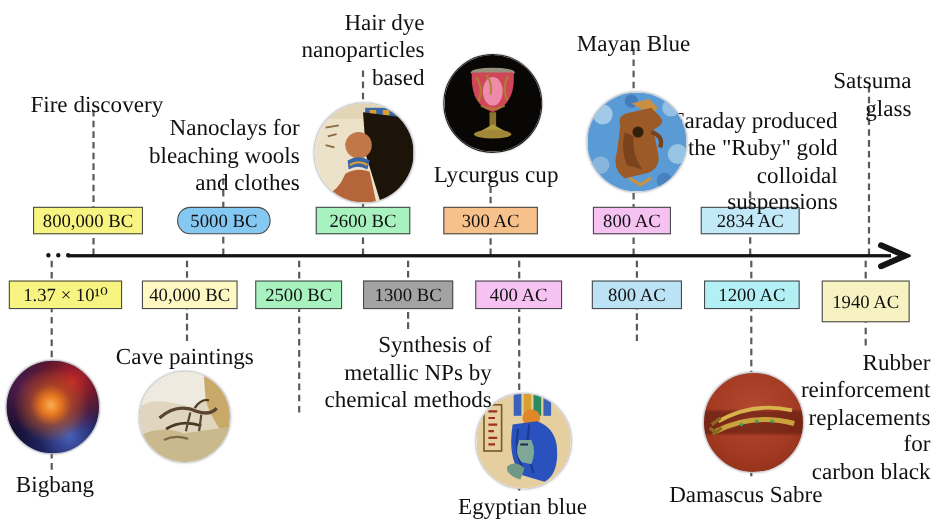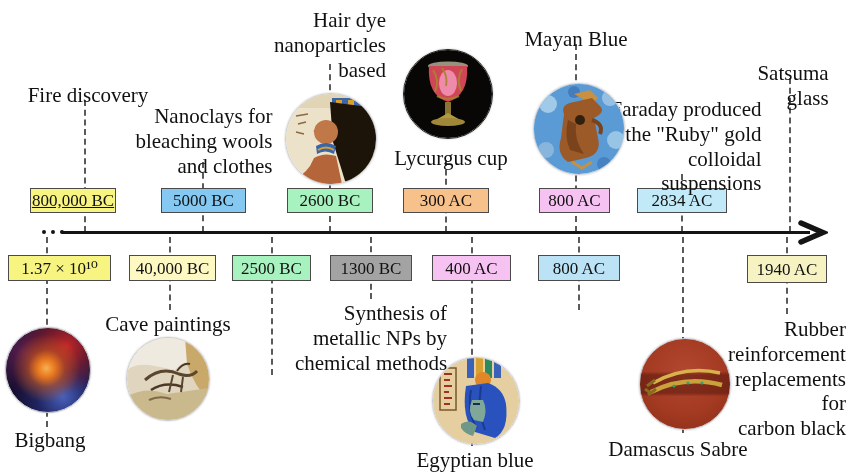--- a/index.html
+++ b/index.html
@@ -62,34 +62,35 @@
   <div class="tick" style="left:786px;top:237px;height:77px"></div>
 
   <div class="axis-dots" style="left:42px;top:230px"></div>
   <div class="axis-line" style="left:62px;top:231px;width:748px"></div>
   <div class="arrow-head" style="left:798px;top:220px">
     <svg width="30" height="25" viewBox="0 0 30 25">
         <path d="M3 3 L25 12.5 L3 22" stroke="#141414" stroke-width="5.5" fill="none" stroke-linecap="round" stroke-linejoin="miter"></path>
       </svg>
   </div>
 
-  <div class="date-box" style="left: 30px; top: 188px; width: 86px; height: 25px; background-color: rgb(247, 244, 130); text-decoration: underline;">800,000 BC</div>
-  <div class="date-box" style="left: 161px; top: 188px; width: 85px; height: 25px; background-color: rgb(133, 200, 242);">5000 BC</div>
+  <div class="date-box" style="left: 30px; top: 188px; width: 100px; height: 25px; background-color: rgb(247, 244, 130);">800,000 BC</div>
+  <div class="date-box" style="left: 161px; top: 188px; width: 85px; height: 25px; background-color: rgb(133, 200, 242); border-radius: 12px;">5000 BC</div>
   <div class="date-box" style="left: 287px; top: 188px; width: 86px; height: 25px; background-color: rgb(168, 242, 192);">2600 BC</div>
   <div class="date-box" style="left: 403px; top: 188px; width: 86px; height: 25px; background-color: rgb(247, 193, 139);">300 AC</div>
   <div class="date-box" style="left: 539px; top: 188px; width: 71px; height: 25px; background-color: rgb(246, 194, 241);">800 AC</div>
   <div class="date-box" style="left: 637px; top: 188px; width: 90px; height: 25px; background-color: rgb(194, 233, 247);">2834 AC</div>
 
   <div class="date-box" style="left: 8px; top: 255px; width: 103px; height: 26px; background-color: rgb(247, 244, 130);">1.37 × 10¹⁰</div>
   <div class="date-box" style="left: 129px; top: 255px; width: 87px; height: 26px; background-color: #fef9c3;">40,000 BC</div>
   <div class="date-box" style="left: 232px; top: 255px; width: 79px; height: 26px; background-color: rgb(168, 242, 192);">2500 BC</div>
   <div class="date-box" style="left: 330px; top: 255px; width: 82px; height: 26px; background-color: #a3a3a3;">1300 BC</div>
   <div class="date-box" style="left: 432px; top: 255px; width: 79px; height: 26px; background-color: rgb(246, 194, 241);">400 AC</div>
   <div class="date-box" style="left: 538px; top: 255px; width: 82px; height: 26px; background-color: rgb(188, 226, 245);">800 AC</div>
-  <div class="date-box" style="left: 747px; top: 255px; width: 80px; height: 28px; background-color: rgb(246, 242, 194);">1940 AC</div>
+  <div class="date-box" style="left: 640px; top: 255px; width: 87px; height: 26px; background-color: rgb(178, 240, 245);">1200 AC</div>
+  <div class="date-box" style="left: 747px; top: 255px; width: 80px; height: 38px; background-color: rgb(246, 242, 194);">1940 AC</div>
 
   <div class="event-label" style="left:88px;top:83px">Fire discovery</div>
   <div class="event-label" style="left:204px;top:104px">Nanoclays for
 bleaching wools
 and clothes</div>
   <div class="event-label" style="left:330px;top:8px">Hair dye
 nanoparticles
 based</div>
   <div class="event-label" style="left:451px;top:146px">Lycurgus cup</div>
   <div class="event-label" style="left:576px;top:27px">Mayan Blue</div>

